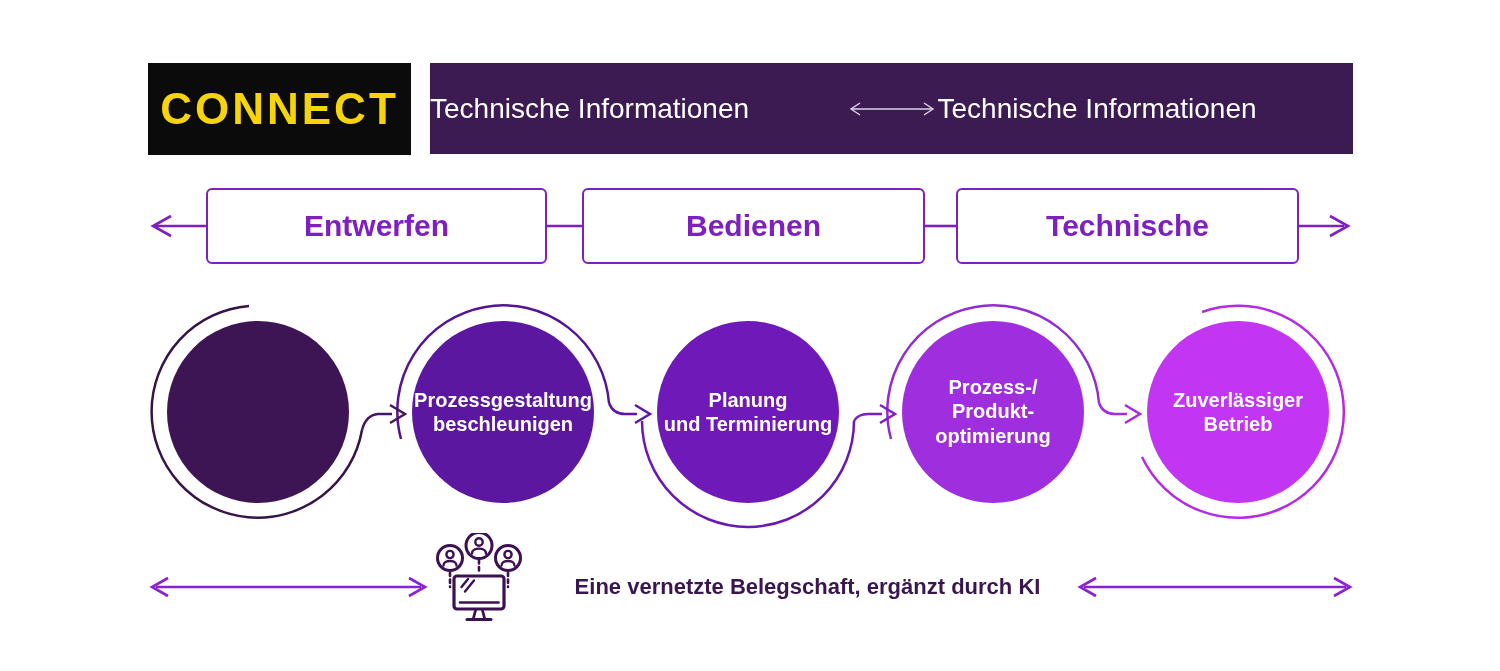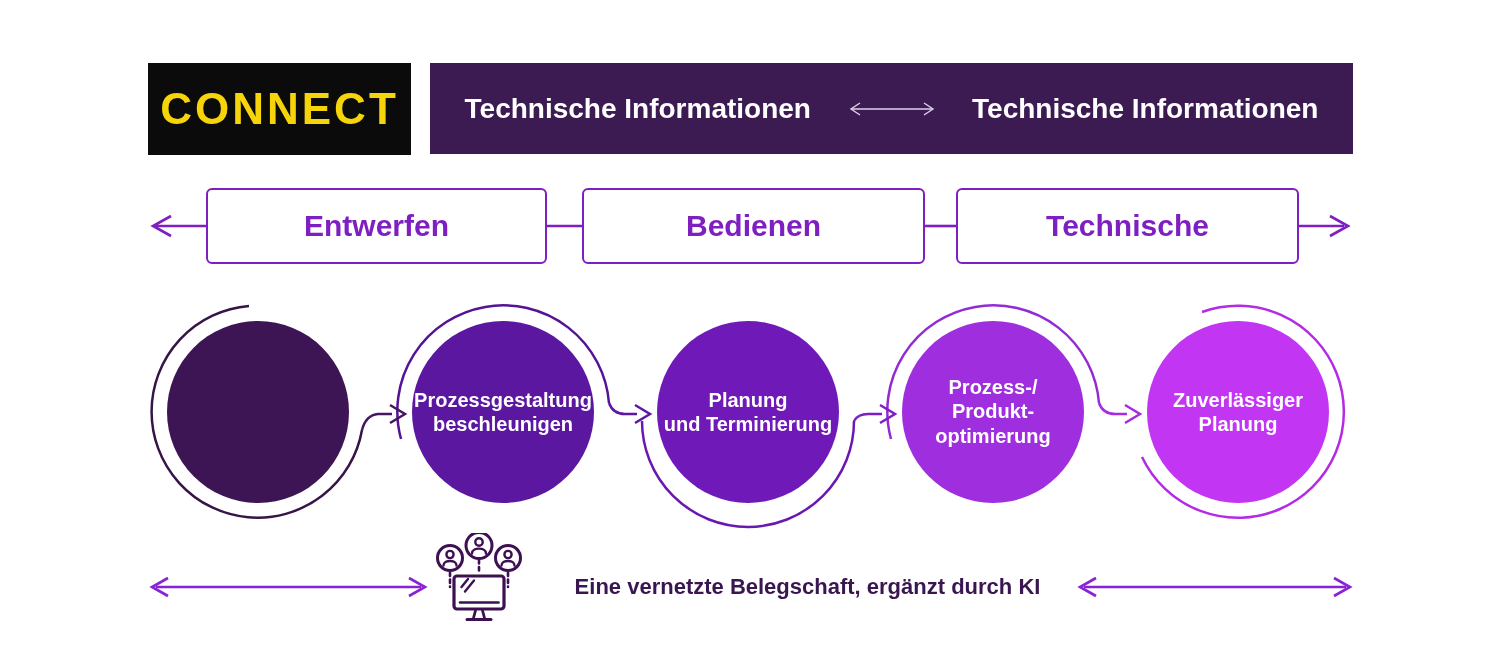--- a/index.html
+++ b/index.html
@@ -14,21 +14,21 @@
   }
   .logo-text{
     color:var(--logo-text);font-size:44px;font-weight:700;letter-spacing:3px;
   }
   .banner{
     position:absolute;left:430px;top:63px;width:923px;height:91px;
     background:var(--banner-bg);display:grid;grid-template-columns:1fr auto 1fr;
     align-items:center;
   }
   .banner-label{
-    color:var(--banner-text);font-size:28px;font-weight:700;text-align:center;
+    color:var(--banner-text);font-size:28px;font-weight:400;
   }
   .banner-arrow{display:block;}
   
   .phase-lines{position:absolute;left:0;top:180px;}
   .phase-box{
     position:absolute;top:188px;height:76px;border:2.5px solid var(--phase);
     border-radius:6px;background:#ffffff;display:flex;align-items:center;justify-content:center;
     box-sizing:border-box;
   }
   .phase-box .phase-label{color:var(--phase);font-size:30px;font-weight:700;}
@@ -136,21 +136,21 @@
   </svg>
 
   <div class="step-label s1">Prozessgestaltung
 beschleunigen</div>
   <div class="step-label s2">Planung
 und Terminierung</div>
   <div class="step-label s3">Prozess-/
 Produkt-
 optimierung</div>
   <div class="step-label s4">Zuverlässiger
-Planung</div>
+Betrieb</div>
 
   <svg class="footer-arrows" width="1500" height="96" viewBox="0 0 1500 96">
     <g stroke="var(--footer-arrow)" stroke-width="2.6" fill="none">
       <g>
         <path d="M 156 47 L 421 47"></path>
         <path d="M 168 38 L 152 47 L 168 56"></path>
         <path d="M 409 38 L 425 47 L 409 56"></path>
       </g>
       <g>
         <path d="M 1084 47 L 1346 47"></path>

